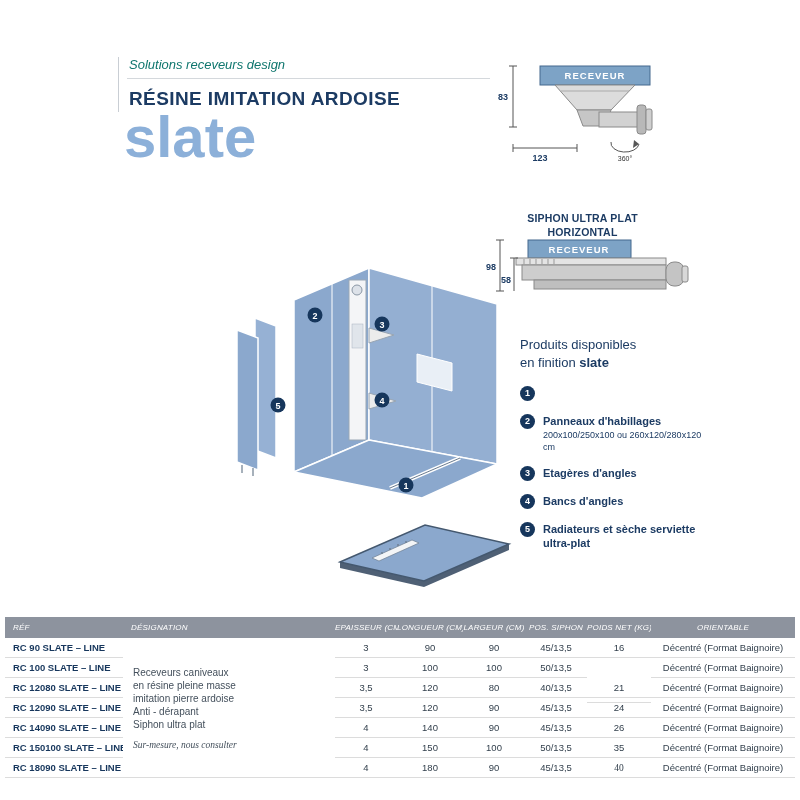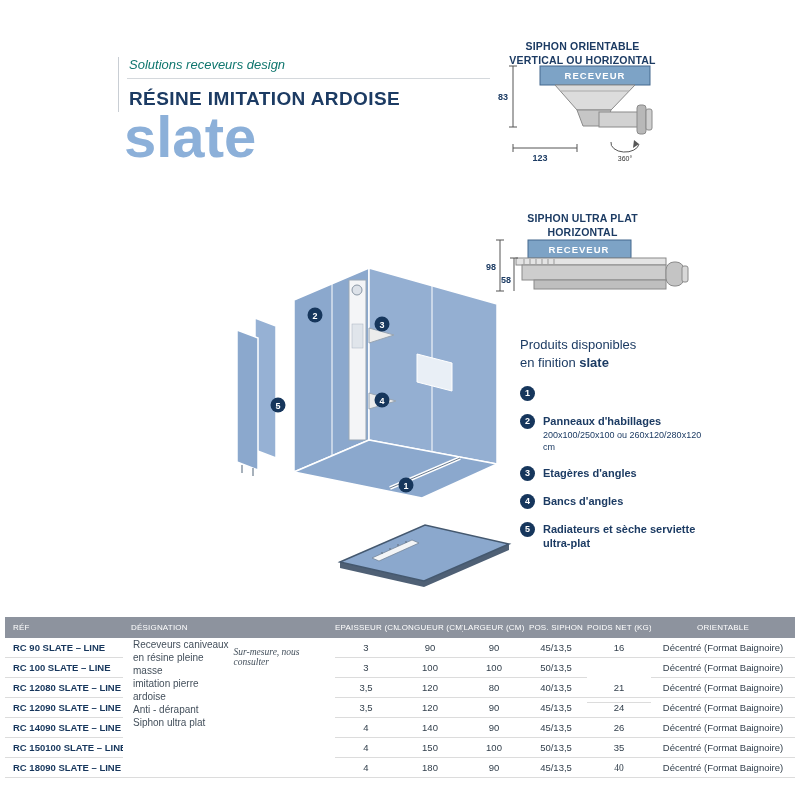--- a/index.html
+++ b/index.html
@@ -27,43 +27,41 @@
   .prod-item { display:flex; gap:8px; margin-bottom:13px; align-items:flex-start; }
   .badge { flex:0 0 15px; width:15px; height:15px; border-radius:50%; background:#16365c; color:#fff; font-size:9px; font-weight:bold; line-height:15px; text-align:center; margin-top:0px; }
   .prod-text { min-width:0; }
   .prod-title { font-size:11px; font-weight:bold; white-space:pre-line; line-height:1.3; }
   .prod-sub { font-size:9px; line-height:1.25; margin-top:2px; }
   .prod-sub:empty { display:none; }
 
   .spec-table { position:absolute; left:5px; top:617px; width:790px; }
   .tgrid { display:grid; grid-template-columns:118px 212px 62px 66px 62px 62px 64px 144px; }
   .thead { background:#8d939e; height:21px; align-items:center; color:#ffffff; font-size:8px; letter-spacing:0.2px; }
-  .th { text-align:center; overflow:hidden; white-space:nowrap; }
+  .th { text-align:center; overflow:hidden; white-space:nowrap;font-style:italic; }
   .th-left { text-align:left; padding-left:8px; }
   .tbody { grid-auto-rows:20px; }
   .cell { display:flex; align-items:center; justify-content:center; border-bottom:1px solid #dcdcdc; color:#33404d; font-size:9.5px; white-space:nowrap; overflow:hidden; }
   .c-ref { justify-content:flex-start; padding-left:8px; color:#16365c; font-weight:bold; }
-  .c-desig { grid-column:2; grid-row:1 / span 7; border-bottom:1px solid #dcdcdc; display:flex; flex-direction:row; justify-content:center; padding-left:10px; color:#44505c; font-size:10px; }
+  .c-desig { grid-column:2; grid-row:1 / span 7; border-bottom:1px solid #dcdcdc; display:flex; flex-direction:column; justify-content:center; padding-left:10px; color:#44505c; font-size:10px; }
   .desig-main { white-space:pre-line; line-height:1.3; }
   .desig-note { font-family:"Liberation Serif", serif; font-style:italic; font-size:9.5px; margin-top:9px; }
 </style>
 </head>
 <body>
 
 <div class="page">
 
   <div class="v-rule"></div>
   <div class="h-rule"></div>
 
   <div class="eyebrow">Solutions receveurs design</div>
   <div class="main-title">RÉSINE IMITATION ARDOISE</div>
   <div class="brand">slate</div>
 
-  <div class="diag-title d1-title">SIPHON ORIENTABLE
-VERTICAL OU HORIZONTAL</div>
   <svg class="d1-svg" width="175" height="115" viewBox="0 0 175 115">
     <rect x="45" y="2" width="110" height="19" fill="#7da3c6" stroke="#44688e"></rect>
     <text x="100" y="15" text-anchor="middle" font-size="9.5" font-weight="bold" fill="#ffffff" letter-spacing="1">RECEVEUR</text>
     <polygon points="60,21 140,21 116,46 82,46" fill="#dcdcdc" stroke="#8a8a8a"></polygon>
     <line x1="66" y1="27" x2="134" y2="27" stroke="#aaaaaa"></line>
     <polygon points="82,46 116,46 110,62 88,62" fill="#c6c6c6" stroke="#8a8a8a"></polygon>
     <rect x="104" y="48" width="40" height="15" fill="#d2d2d2" stroke="#8a8a8a"></rect>
     <rect x="142" y="41" width="9" height="29" rx="3" fill="#b8b8b8" stroke="#8a8a8a"></rect>
     <rect x="151" y="45" width="6" height="21" rx="2" fill="#cfcfcf" stroke="#8a8a8a"></rect>
     <path d="M 116,78 A 14 9 0 1 0 144,80" fill="none" stroke="#555555"></path>

